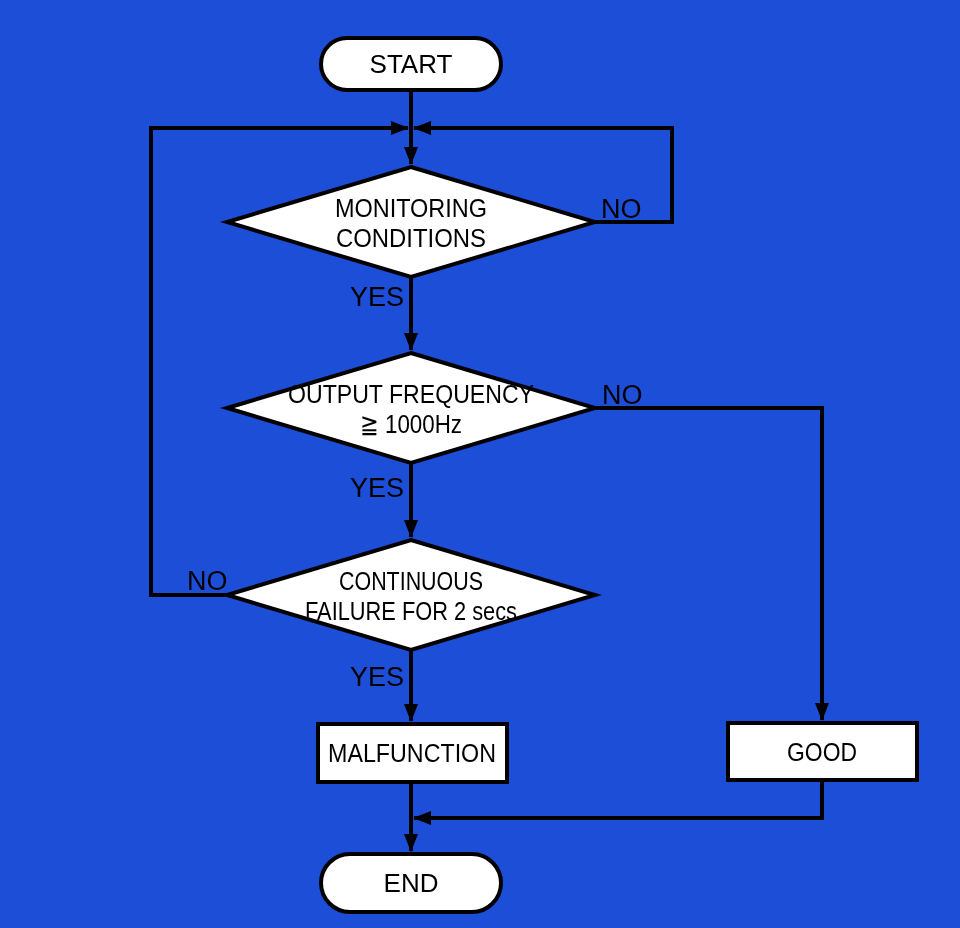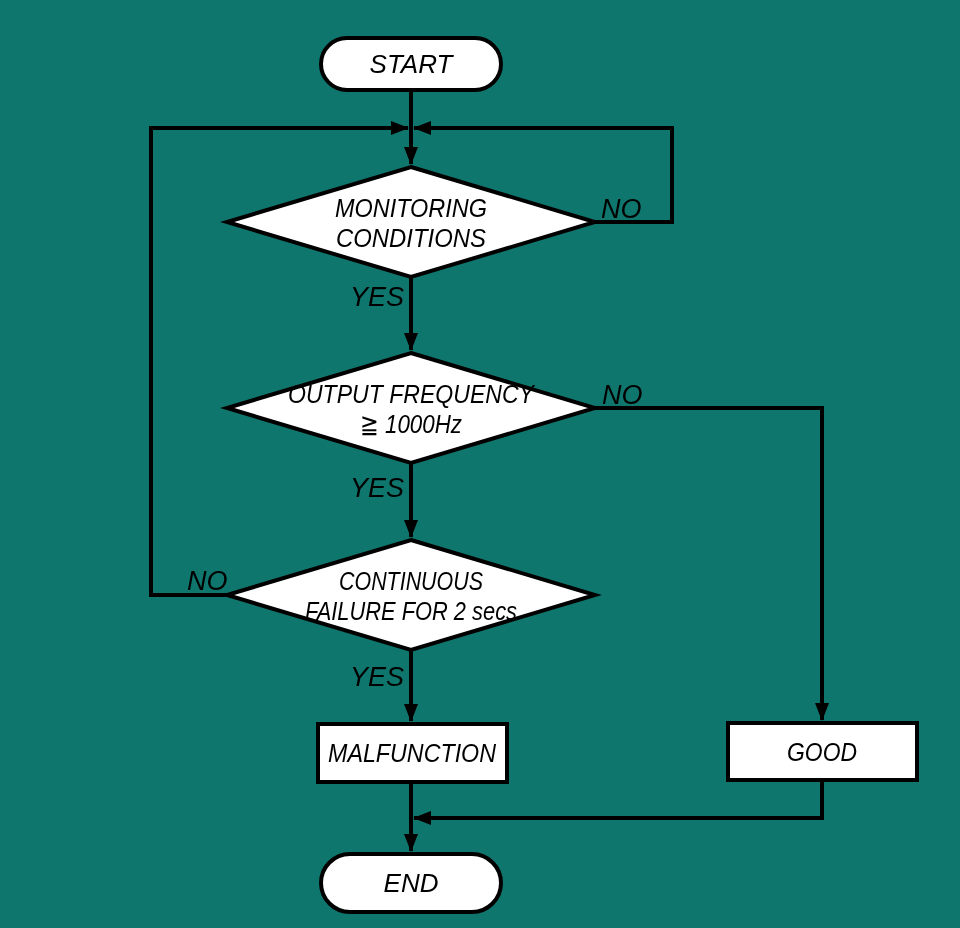--- a/index.html
+++ b/index.html
@@ -4,23 +4,22 @@
 <style>
   html, body {
     margin: 0;
     padding: 0;
     background: #ffffff;
   }
   .canvas {
     position: relative;
     width: 960px;
     height: 928px;
-    background: #0f766e;
+    background: #1d4ed8;
     overflow: hidden;
-    font-style: italic;
   }
   svg { display: block; }
   .node-shape {
     fill: #ffffff;
     stroke: #000000;
     stroke-width: 4;
   }
   .edge {
     fill: none;
     stroke: #000000;

